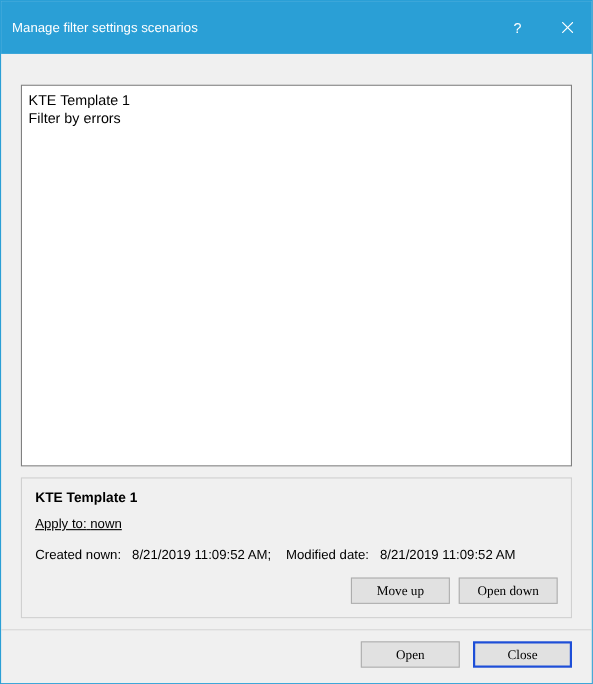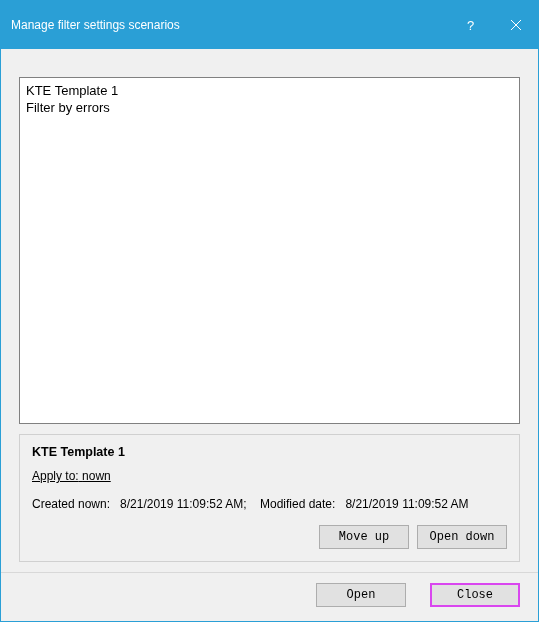--- a/index.html
+++ b/index.html
@@ -81,35 +81,35 @@
       display: flex;
       justify-content: flex-end;
       gap: 8px;
     }
     .btn {
       width: 90px;
       height: 24px;
       background: #e1e1e1;
       border: 1px solid #adadad;
       font-size: 12px;
-      font-family: Liberation Mono, monospace;
+      font-family: Liberation Serif, serif;
       cursor: pointer;
       display: flex;
       align-items: center;
       justify-content: center;
     }
     .footer {
       border-top: 1px solid #d8d8d8;
       padding: 10px 18px 14px 18px;
       display: flex;
       justify-content: flex-end;
-      gap: 24px;
+      gap: 12px;
     }
     .btn.primary {
-      border: 2px solid #d946ef;
+      border: 2px solid #1d4ed8;
       height: 24px;
       line-height: 20px;
       text-align: right;
     }
   </style>
 </head>
 <body>
 
 <div class="window">
   <div class="titlebar">

